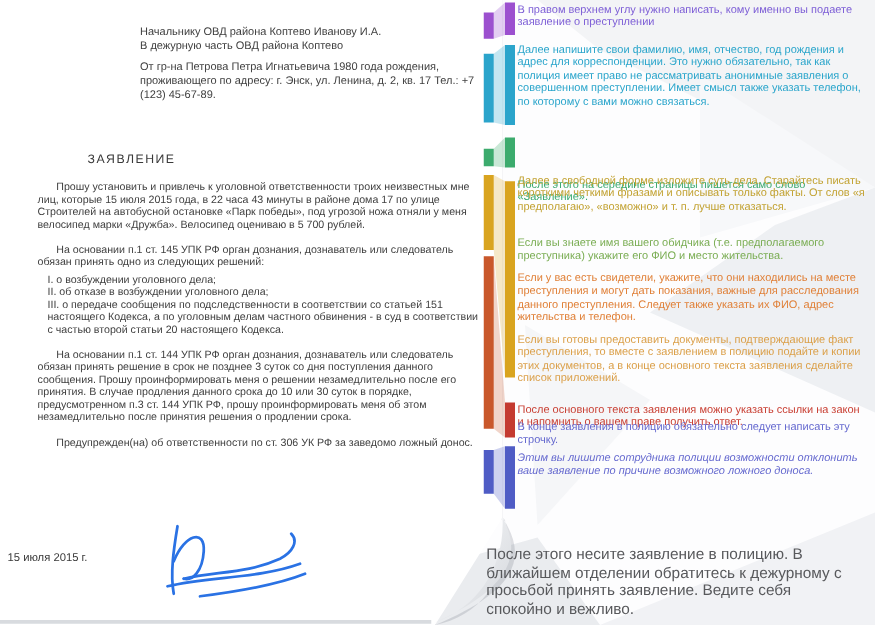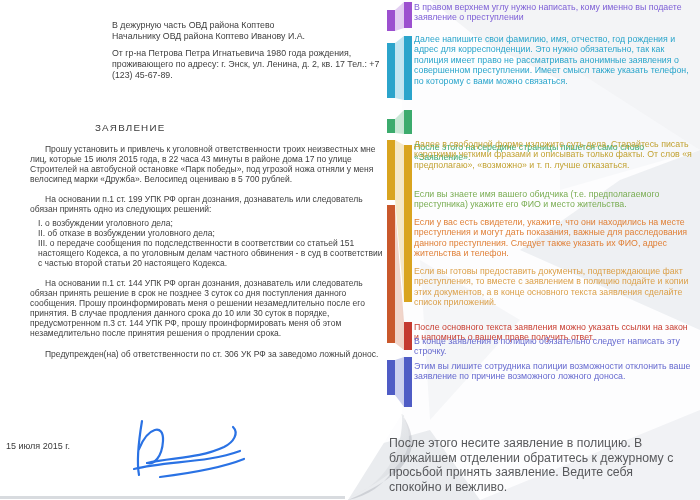--- a/index.html
+++ b/index.html
@@ -14,21 +14,21 @@
   
   .page{
     position:absolute;left:0;top:0;width:402px;height:500px;
     background:#ffffff;
     box-shadow:3px 2px 9px rgba(90,95,110,0.28);
     clip-path:polygon(0 0,402px 0,402px 414px,348px 500px,0 500px);
     color:#404040;
   }
   .page .addr{margin:20px 0 0 112px;font-size:8.8px;line-height:11px;}
   .page .from{margin:6px 14px 0 112px;font-size:8.8px;line-height:11px;}
-  .doc-title{margin:41px 0 0 95px;font-size:9.8px;letter-spacing:1.2px;color:#3a3a3a;}
+  .doc-title{margin:41px 0 0 70px;font-size:9.8px;letter-spacing:1.2px;color:#3a3a3a;}
   .body-p{margin:11px 14px 0 30px;font-size:8.5px;line-height:10px;text-indent:15px;}
   .body-p.tight{margin-top:10px;}
   .dlist{margin:4px 14px 0 38px;font-size:8.5px;line-height:10px;}
   .doc-date{position:absolute;left:6px;top:441px;font-size:9px;color:#3a3a3a;}
   .signature{position:absolute;left:112px;top:413px;width:140px;height:72px;}
   .bottom-edge{position:absolute;left:0;top:496px;width:345px;height:3px;background:#d8dbdf;}
 
   
   .curl{position:absolute;left:338px;top:406px;width:95px;height:94px;}
 
@@ -56,27 +56,27 @@
     <polygon points="430,0 700,0 700,150 480,40" fill="#f3f4f6"></polygon>
     <polygon points="560,60 700,150 560,190" fill="#f7f8fa"></polygon>
     <polygon points="700,150 700,330 520,250 620,180" fill="#eef0f3"></polygon>
     <polygon points="420,260 520,320 430,420" fill="#f5f6f8"></polygon>
     <polygon points="180,500 430,430 480,500" fill="#eaecef"></polygon>
     <polygon points="480,500 700,410 700,500" fill="#f1f2f5"></polygon>
   </svg>
 
   <div class="page">
     <div class="addr">
+      <div>Начальнику ОВД района Коптево Иванову И.А.</div>
       <div>В дежурную часть ОВД района Коптево</div>
-      <div>Начальнику ОВД района Коптево Иванову И.А.</div>
     </div>
     <div class="from">От гр-на Петрова Петра Игнатьевича 1980 года рождения, проживающего по адресу: г. Энск, ул. Ленина, д. 2, кв. 17  Тел.: +7 (123) 45-67-89.</div>
     <div class="doc-title">ЗАЯВЛЕНИЕ</div>
     <p class="body-p">Прошу установить и привлечь к уголовной ответственности троих неизвестных мне лиц, которые 15 июля 2015 года, в 22 часа 43 минуты в районе дома 17 по улице Строителей на автобусной остановке «Парк победы», под угрозой ножа отняли у меня велосипед марки «Дружба». Велосипед оцениваю в 5 700 рублей.</p>
-    <p class="body-p tight">На основании п.1 ст. 199 УПК РФ орган дознания, дознаватель или следователь обязан принять одно из следующих решений:</p>
+    <p class="body-p tight">На основании п.1 ст. 145 УПК РФ орган дознания, дознаватель или следователь обязан принять одно из следующих решений:</p>
     <div class="dlist">
       <div>I.  о возбуждении уголовного дела;</div>
       <div>II.  об отказе в возбуждении уголовного дела;</div>
       <div>III.  о передаче сообщения по подследственности в соответствии со статьей 151 настоящего Кодекса, а по уголовным делам частного обвинения - в суд в соответствии с частью второй статьи 20 настоящего Кодекса.</div>
     </div>
     <p class="body-p tight">На основании п.1 ст. 144 УПК РФ орган дознания, дознаватель или следователь обязан принять решение в срок не позднее 3 суток со дня поступления данного сообщения. Прошу проинформировать меня о решении незамедлительно после его принятия. В случае продления данного срока до 10 или 30 суток в порядке, предусмотренном п.3 ст. 144 УПК РФ, прошу проинформировать меня об этом незамедлительно после принятия решения о продлении срока.</p>
     <p class="body-p">Предупрежден(на) об ответственности по ст. 306 УК РФ за заведомо ложный донос.</p>
     <div class="doc-date">15 июля 2015 г.</div>
     <svg class="signature" viewBox="0 0 140 72">
       <g fill="none" stroke-width="2.2" stroke-linecap="round" stroke="#2a72e4">
@@ -147,18 +147,18 @@
     <p style="color: rgb(224, 128, 56);">Если у вас есть свидетели, укажите, что они находились на месте преступления и могут дать показания, важные для расследования данного преступления. Следует также указать их ФИО, адрес жительства и телефон.</p>
   </div>
   <div class="ann a7">
     <p style="color: rgb(219, 160, 74);">Если вы готовы предоставить документы, подтверждающие факт преступления, то вместе с заявлением в полицию подайте и копии этих документов, а в конце основного текста заявления сделайте список приложений.</p>
   </div>
   <div class="ann a8">
     <p style="color: rgb(201, 64, 52);">После основного текста заявления можно указать ссылки на закон и напомнить о вашем праве получить ответ.</p>
   </div>
   <div class="ann a9">
     <p style="color: rgb(101, 105, 207);">В конце заявления в полицию обязательно следует написать эту строчку.</p>
-    <p style="color: rgb(101, 105, 207);">Этим вы лишите сотрудника полиции возможности отклонить ваше заявление по причине возможного ложного доноса.</p>
+    <p style="color: rgb(101, 105, 207); font-style: italic;">Этим вы лишите сотрудника полиции возможности отклонить ваше заявление по причине возможного ложного доноса.</p>
   </div>
 
   <div class="footer-note" style="color: rgb(88, 89, 92);">После этого несите заявление в полицию. В ближайшем отделении обратитесь к дежурному с просьбой принять заявление. Ведите себя спокойно и вежливо.</div>
 
 </div>
 
 </body></html>

